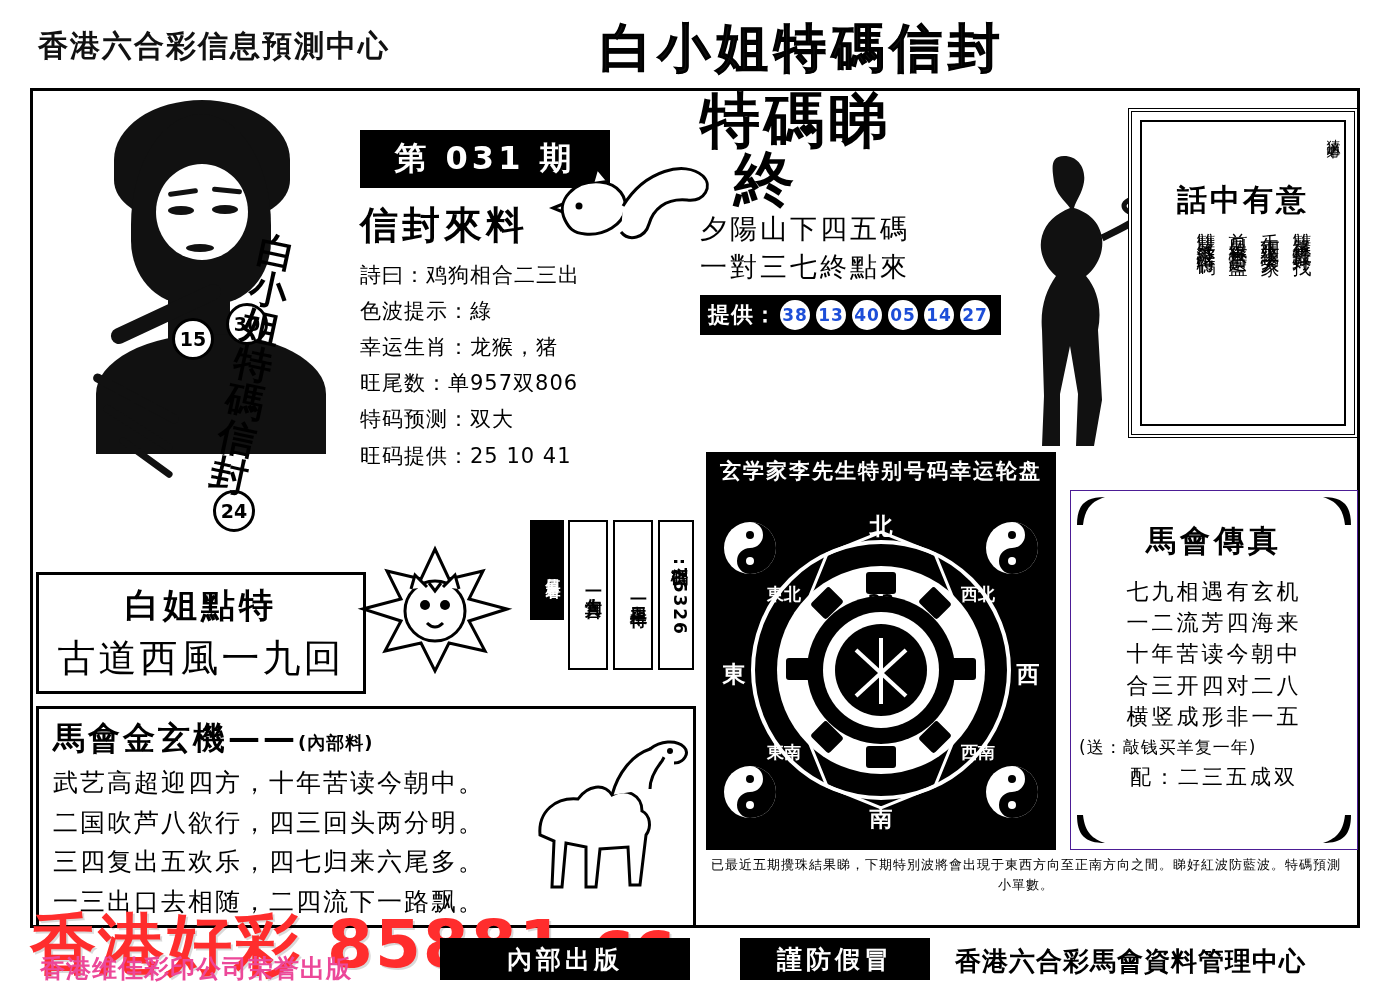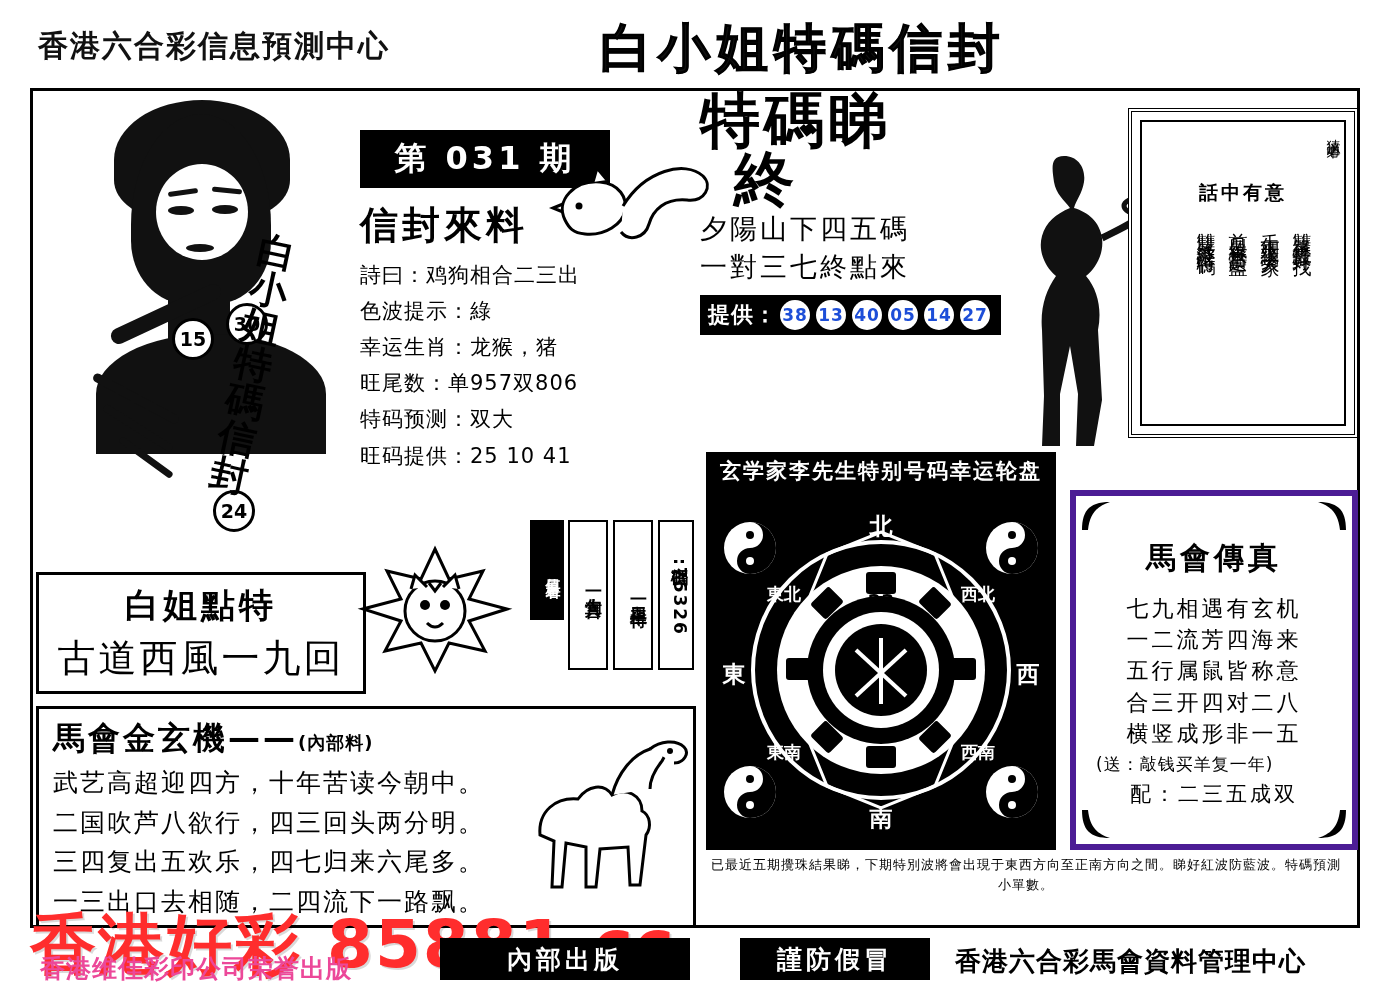--- a/index.html
+++ b/index.html
@@ -71,29 +71,29 @@
   #tema-nums{margin-top:10px;background:#000;color:#fff;display:inline-flex;align-items:center;
         padding:5px 8px;font-size:22px;font-weight:bold;letter-spacing:1px;}
   .numpill{background:#fff;color:#1d4ed8;border-radius:50%;width:30px;height:30px;display:inline-flex;
         align-items:center;justify-content:center;margin:0 3px;font-size:17px;}
   
   #lady{left:990px;top:150px;width:160px;height:300px;}
   
   #stamp{left:1128px;top:108px;width:230px;height:330px;border:4px double #000;box-sizing:border-box;
         background:#fff;padding:8px;}
   #stamp-inner{width:100%;height:100%;border:2px solid #000;box-sizing:border-box;position:relative;padding:6px;}
-  #stamp-title{font-size:19px;font-weight:bold;text-align:center;letter-spacing:3px;margin-top:52px;}
+  #stamp-title{font-size:30px;font-weight:bold;text-align:center;letter-spacing:3px;margin-top:52px;}
   .vcol{writing-mode:vertical-rl;font-size:19px;letter-spacing:4px;line-height:1.25;position:absolute;}
   
   #wheel-header{left:706px;top:452px;width:350px;height:38px;background:#000;color:#fff;
         display:flex;align-items:center;justify-content:center;font-size:21px;font-weight:bold;letter-spacing:2px;}
   #wheel-box{left:706px;top:490px;width:350px;height:360px;background:#000;}
   #wheel-note{left:706px;top:855px;width:640px;font-size:13px;line-height:1.5;letter-spacing:1px;text-align:center;}
   
-  #fax-box{left:1070px;top:490px;width:288px;height:360px;border:6px solid #4c1d95;box-sizing:border-box;padding:20px;}
+  #fax-box{left:1070px;top:490px;width:288px;height:360px;border:1px solid #4c1d95;box-sizing:border-box;padding:8px;}
   #fax-title{font-size:30px;font-weight:bold;text-align:center;letter-spacing:4px;margin-top:22px;}
   .fax-line{font-size:22px;text-align:center;letter-spacing:3px;line-height:1.42;}
   .fax-small{font-size:17px;letter-spacing:1px;margin-top:4px;}
   .fax-last{font-size:21px;text-align:center;letter-spacing:3px;margin-top:4px;}
   .corner{position:absolute;width:34px;height:34px;}
   
   #wm{left:30px;top:900px;font-size:66px;font-weight:bold;color:#ff2d2d;letter-spacing:2px;
       text-shadow:2px 2px 0 rgba(0,0,0,.15);}
   #wm .num{color:#ff2d2d;}
   #foot-left{left:40px;top:952px;font-size:25px;font-weight:bold;color:#ec4899;letter-spacing:1px;}
@@ -322,21 +322,21 @@
   <svg class="corner" style="left:4px;bottom:4px;transform:scaleY(-1);" viewBox="0 0 34 34">
     <path d="M2,30 C2,10 10,2 30,2 C18,6 10,12 8,30 Z" fill="#000"></path>
   </svg>
   <svg class="corner" style="right:4px;bottom:4px;transform:scale(-1,-1);" viewBox="0 0 34 34">
     <path d="M2,30 C2,10 10,2 30,2 C18,6 10,12 8,30 Z" fill="#000"></path>
   </svg>
   <div id="fax-title">馬會傳真</div>
   <div style="margin-top:14px;">
     <div class="fax-line">七九相遇有玄机</div>
     <div class="fax-line">一二流芳四海来</div>
-    <div class="fax-line">五行属鼠皆称意</div>
+    <div class="fax-line">十年苦读今朝中</div>
     <div class="fax-line">合三开四对二八</div>
     <div class="fax-line">横竖成形非一五</div>
     <div class="fax-small">(送：敲钱买羊复一年)</div>
     <div class="fax-last">配：二三五成双</div>
   </div>
 </div>
 
 <div class="abs" id="wm">
   <span>香港好彩</span>
   <span class="num">85881.cc</span>

